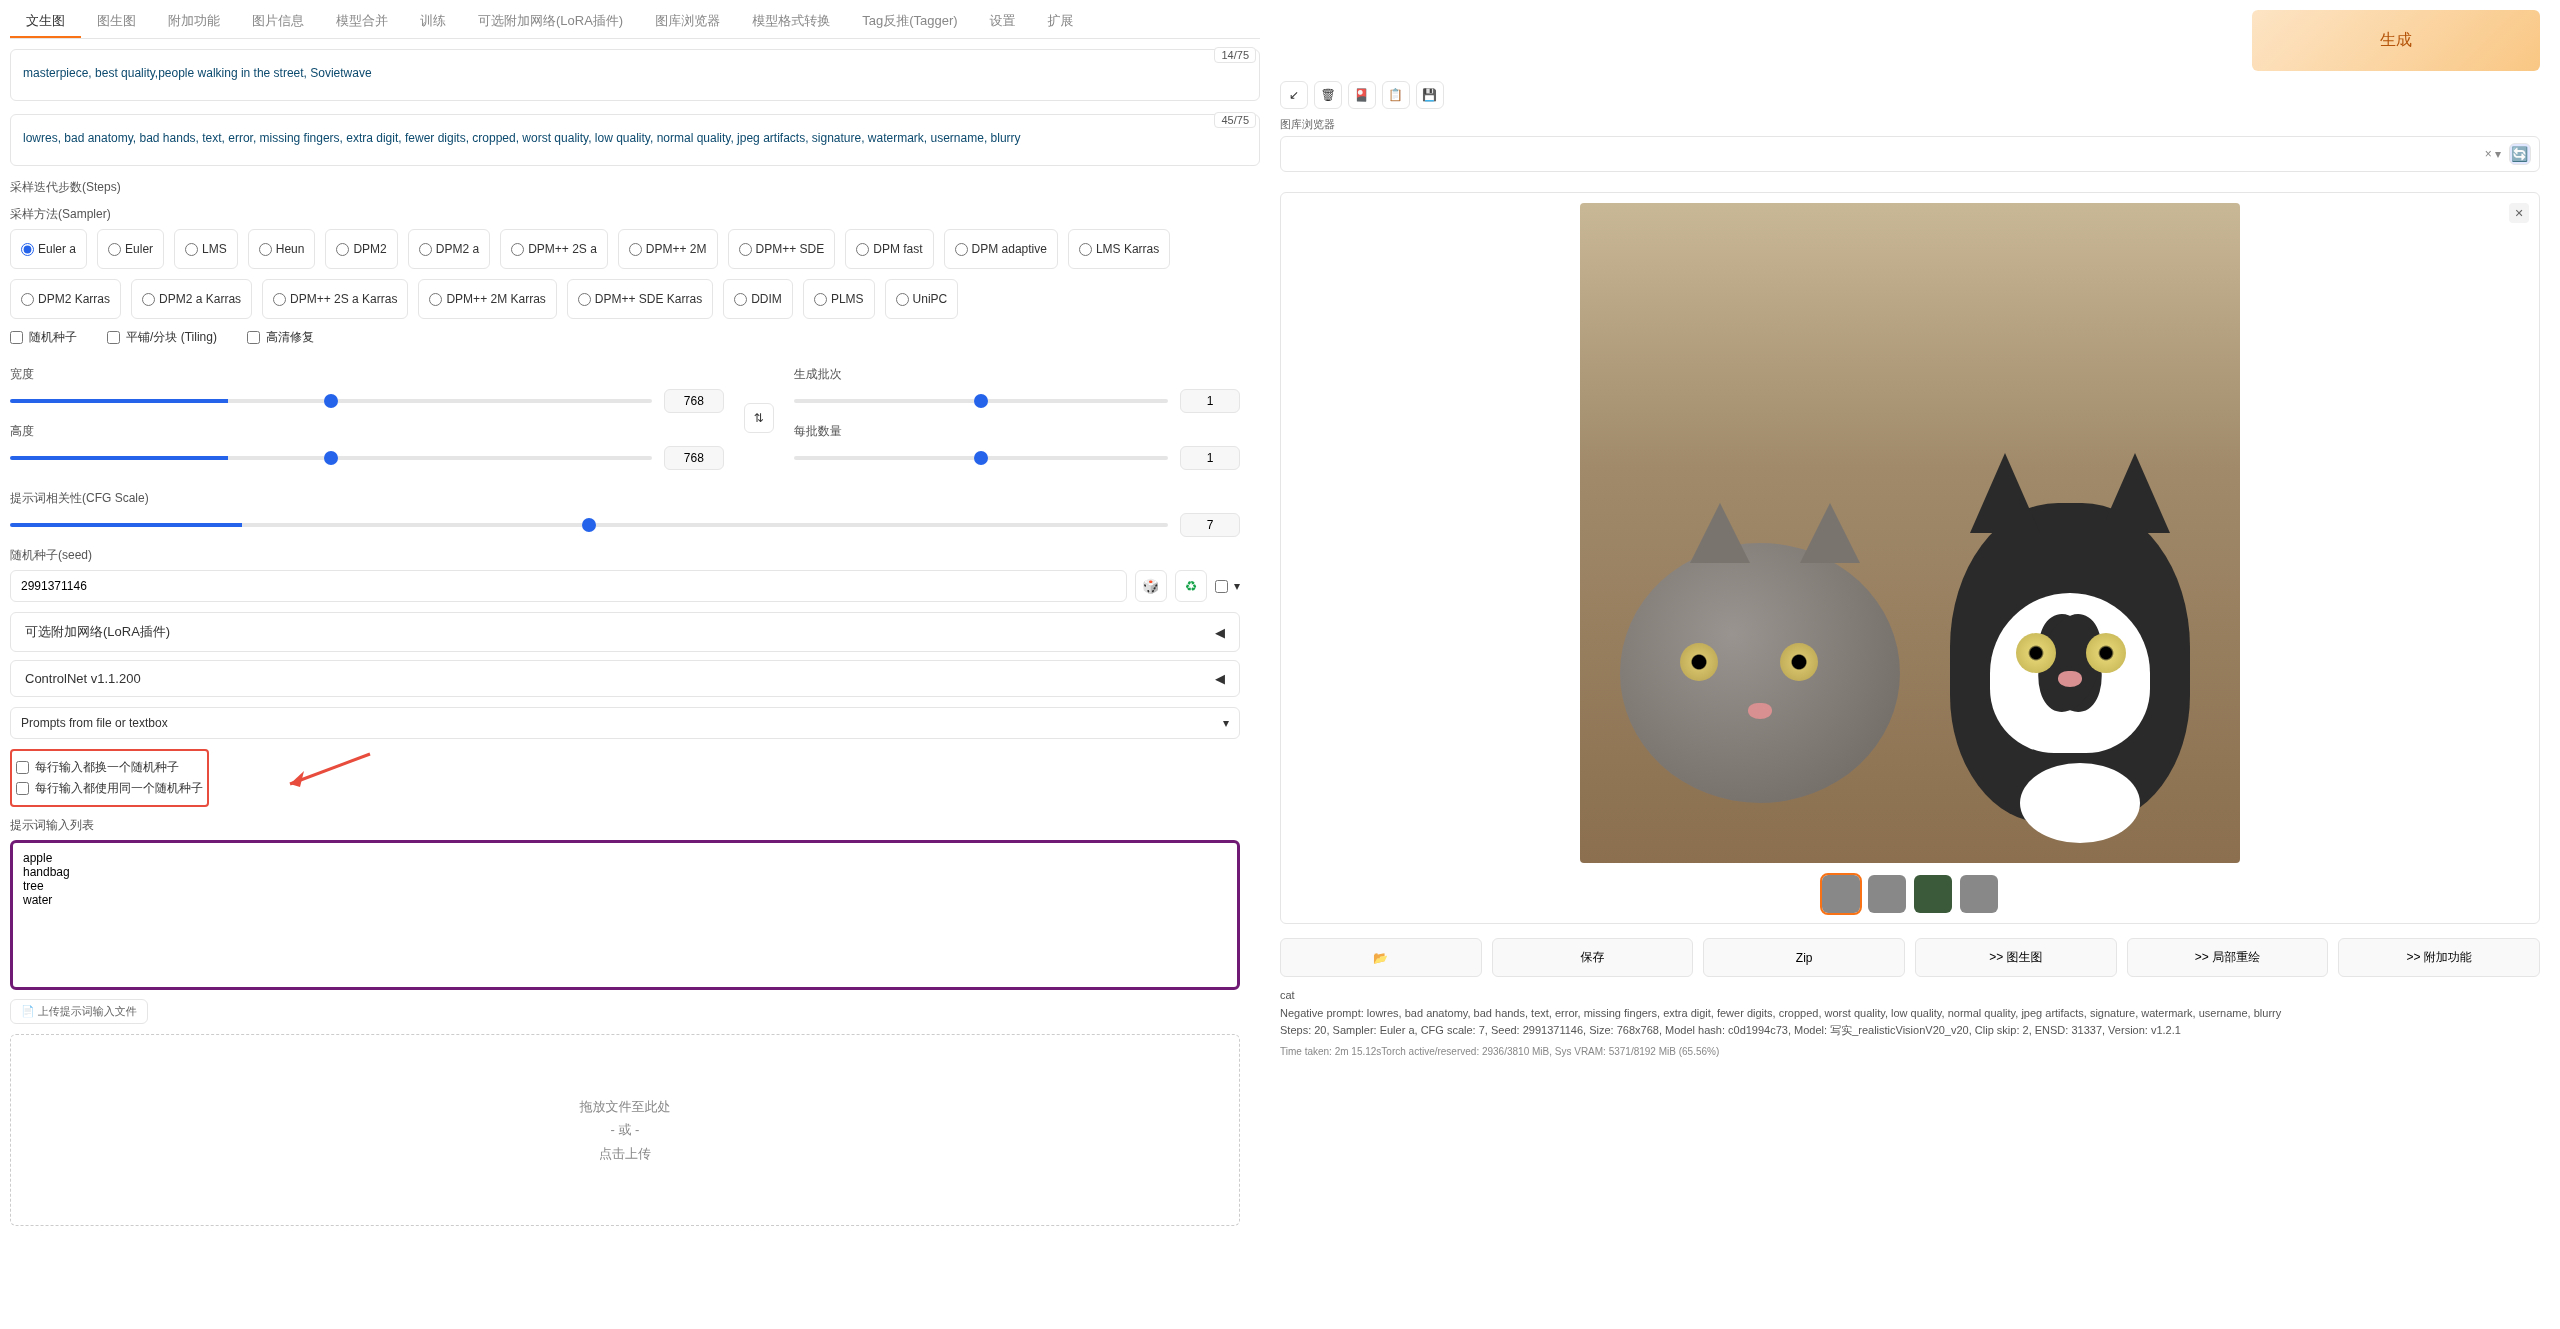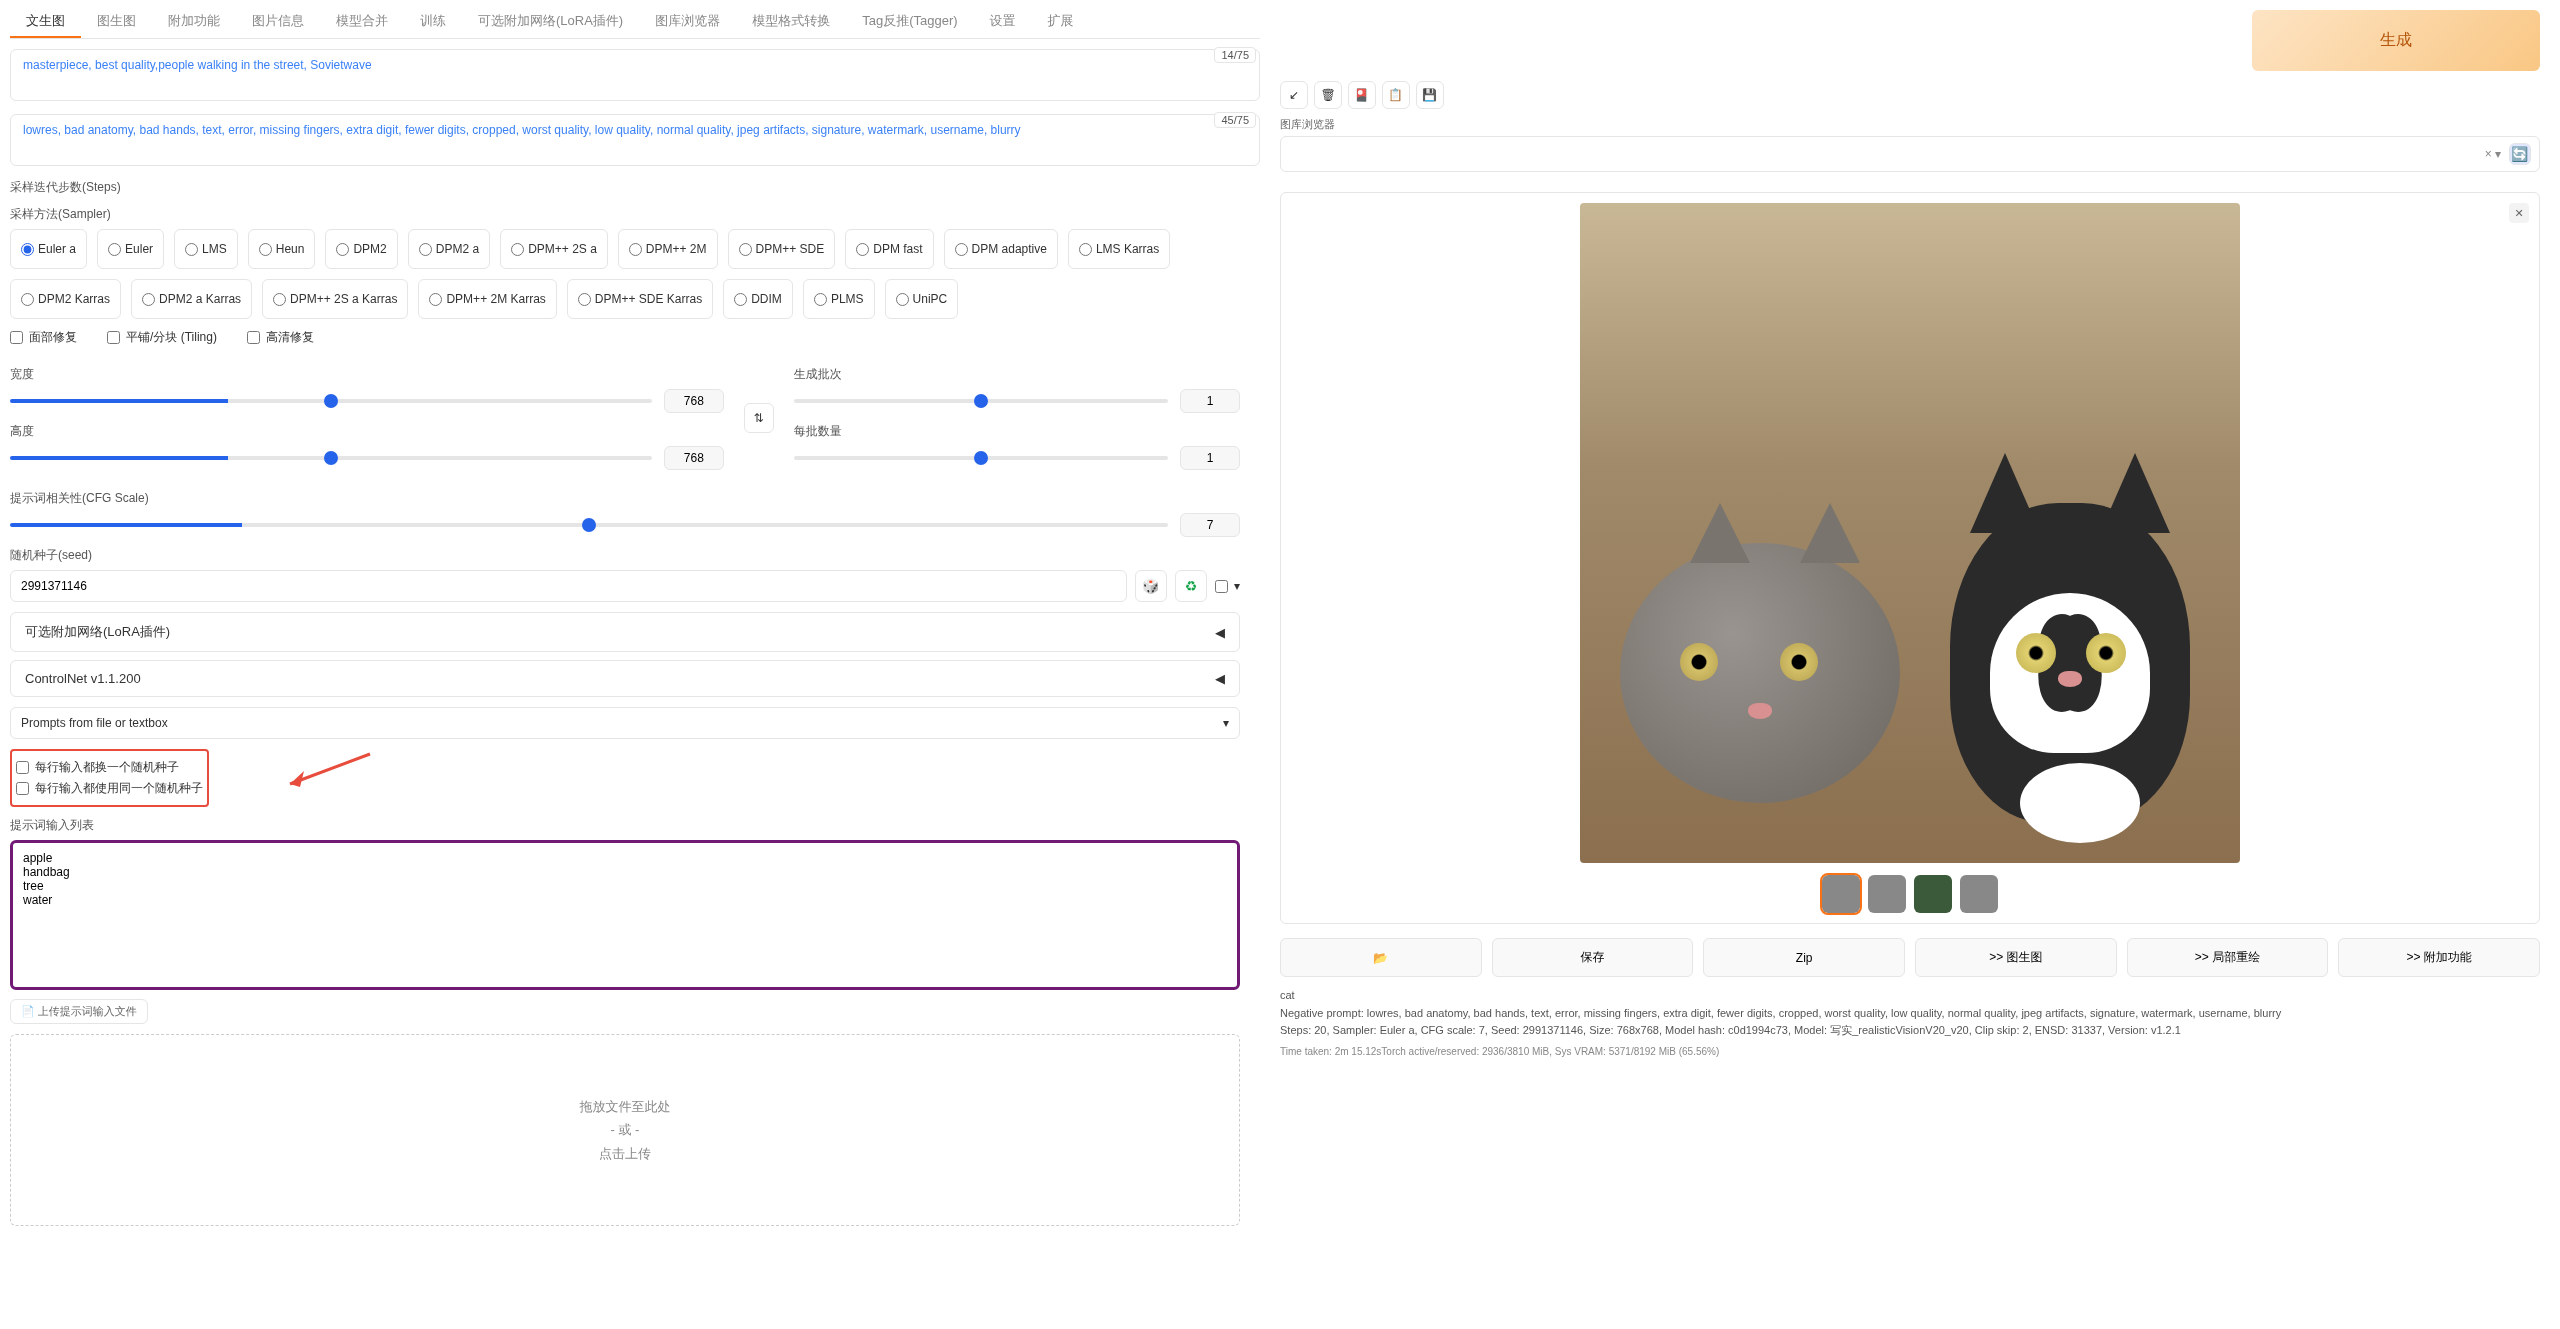--- a/index.html
+++ b/index.html
@@ -8,21 +8,21 @@
 .left-panel { width: 1270px; padding: 0 10px; }
 .right-panel { width: 1280px; padding: 10px; }
 
 
 .tabs { display: flex; border-bottom: 1px solid #e5e5e5; padding-top: 6px; }
 .tab { padding: 6px 16px; color: #888; cursor: pointer; font-size: 13px; }
 .tab.active { color: #333; border-bottom: 2px solid #f97316; font-weight: 500; }
 
 
 .prompt-box { position: relative; margin: 10px 0; }
-.prompt-box textarea { width: 100%; height: 52px; border: 1px solid #e5e5e5; border-radius: 6px; padding: 8px 12px; font-size: 12px; color: #3b82f6; resize: none; font-family: inherit; }
+.prompt-box textarea { width: 100%; height: 52px; border: 1px solid #e5e5e5; border-radius: 6px; padding: 16px 12px; font-size: 12px; color: #0c4a6e; resize: none; font-family: inherit; }
 .token-count { position: absolute; top: -2px; right: 4px; background: #fff; border: 1px solid #e5e5e5; border-radius: 4px; padding: 1px 6px; font-size: 11px; color: #555; }
 
 
 .ctrl-row { margin: 10px 0; }
 .ctrl-label { font-size: 12px; color: #555; margin-bottom: 6px; display: block; }
 .slider-row { display: flex; align-items: center; gap: 12px; }
 .slider-row input[type=range] { flex: 1; }
 .num-box { width: 60px; text-align: center; border: 1px solid #e5e5e5; border-radius: 6px; padding: 4px; background: #f7f7f7; font-size: 12px; }
 
 input[type=range] { -webkit-appearance: none; height: 4px; background: #e5e5e5; border-radius: 2px; }
@@ -220,21 +220,21 @@
             <label class="radio-item">
               <input type="radio" name="sampler" style="">
               <span>UniPC</span>
             </label>
           </div>
       </div>
 
       <div class="check-row">
         <label class="check-item">
             <input type="checkbox" style="">
-            <span>面部修复</span>
+            <span>随机种子</span>
           </label>
         <label class="check-item">
             <input type="checkbox" style="">
             <span>平铺/分块 (Tiling)</span>
           </label>
         <label class="check-item">
             <input type="checkbox" style="">
             <span>高清修复</span>
           </label>
       </div>

